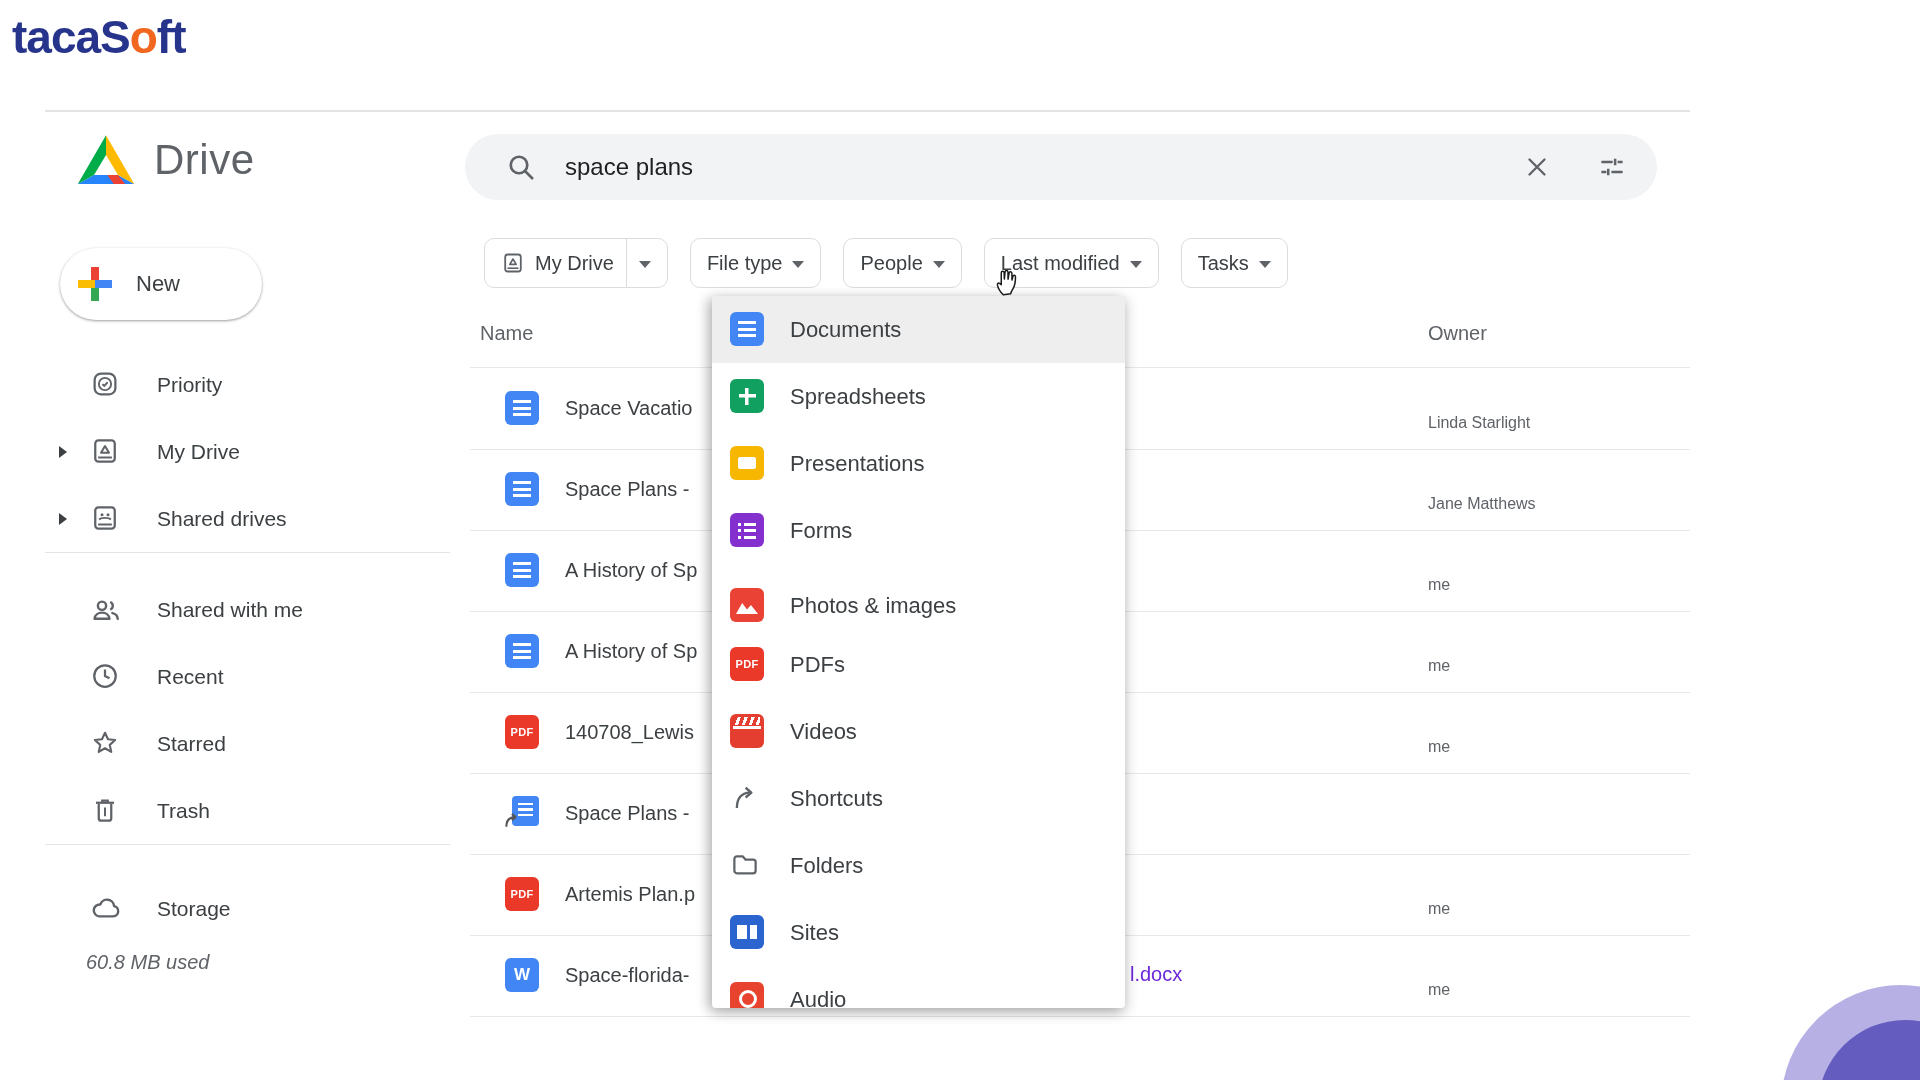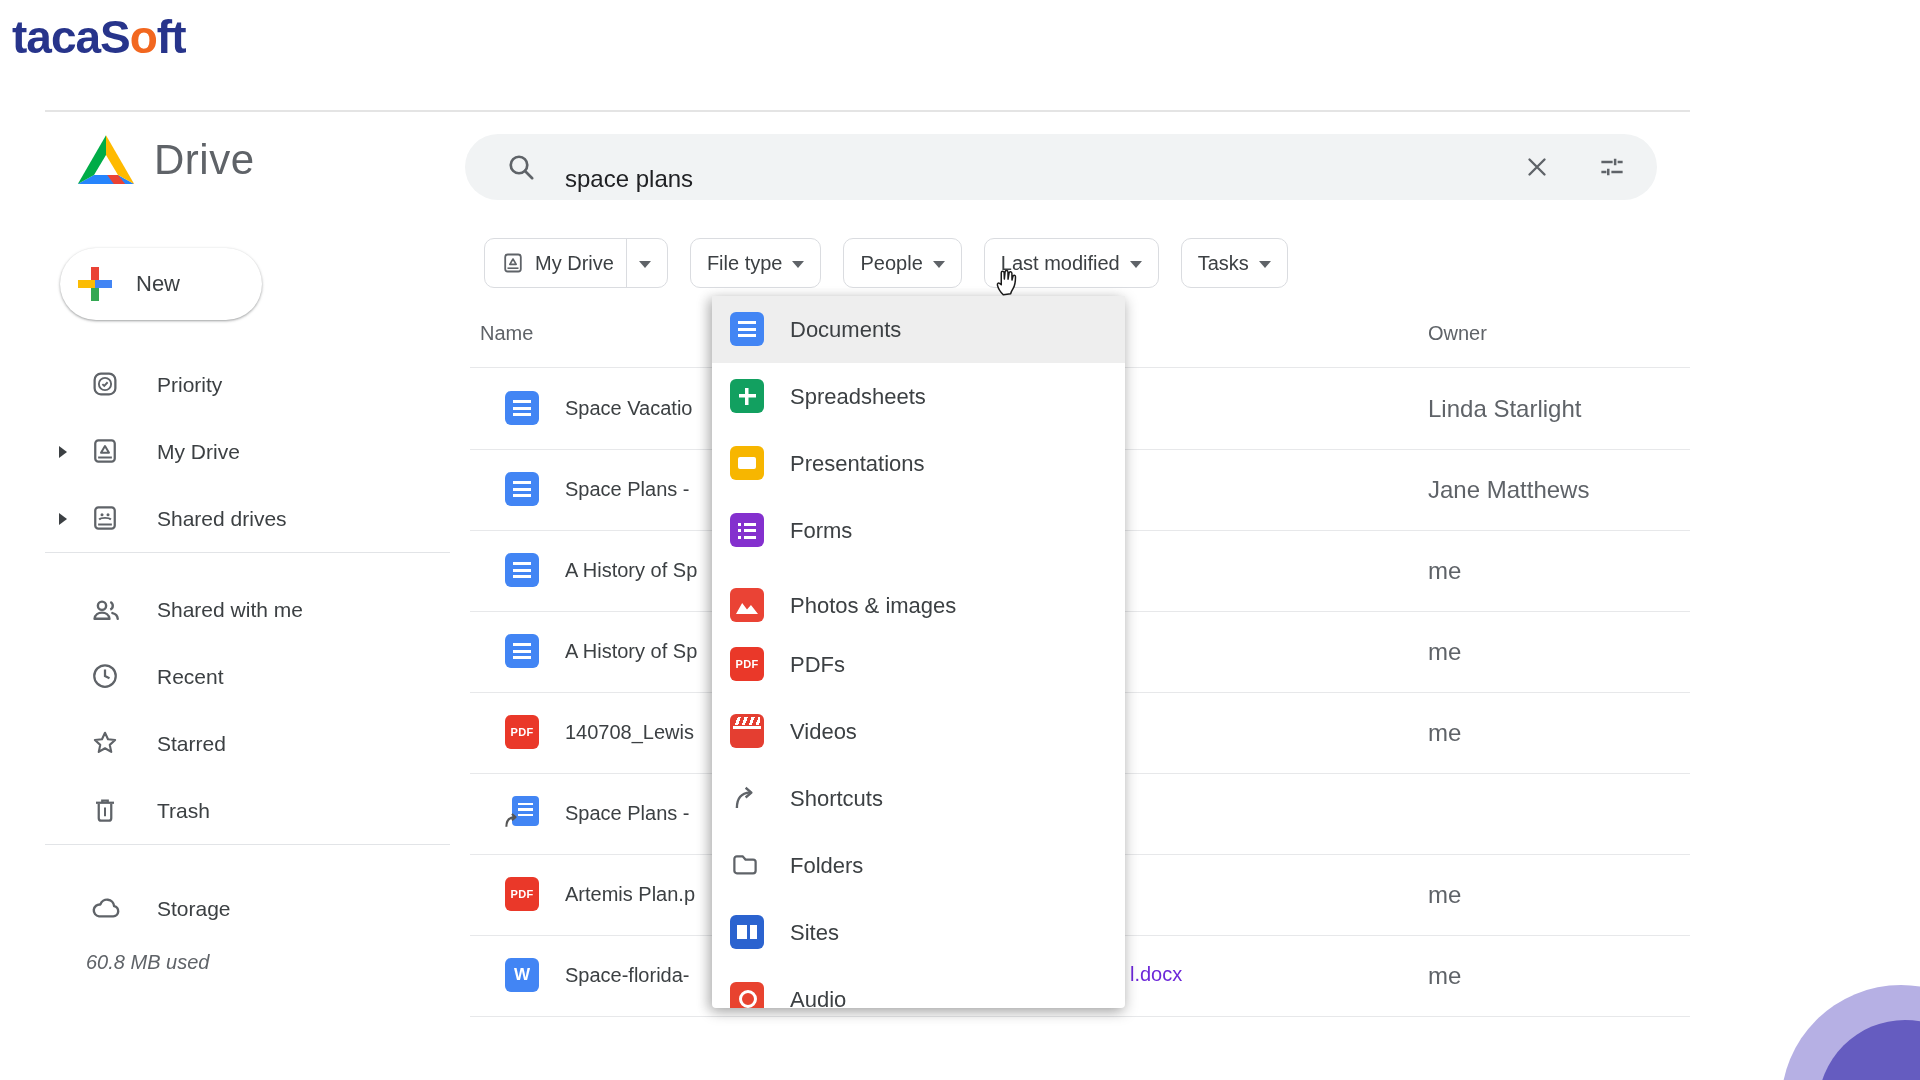--- a/index.html
+++ b/index.html
@@ -12,21 +12,21 @@
   #brand .o{color:#f2671f;}
 
   
   #top-border{left:45px;top:110px;width:1645px;height:2px;background:#e4e4e4;}
 
   
   #drive-logo{left:76px;top:133px;}
   #drive-name{left:154px;top:136px;font-size:42px;color:#5f6368;letter-spacing:.5px;}
   #searchbar{left:465px;top:134px;width:1192px;height:66px;border-radius:33px;background:#f1f3f4;}
   #search-icon{left:505px;top:151px;}
-  #search-text{left:565px;top:134px;height:66px;line-height:66px;font-size:24px;color:#202124;margin-top:12px;}
+  #search-text{left:565px;top:134px;height:66px;line-height:66px;font-size:24px;color:#202124;}
   #clear-icon{left:1522px;top:152px;cursor:pointer;}
   #tune-icon{left:1597px;top:152px;cursor:pointer;}
 
   
   #new-btn{left:60px;top:248px;width:202px;height:72px;border-radius:36px;background:#fff;
            box-shadow:0 1px 3px rgba(60,64,67,.35), 0 1px 2px rgba(60,64,67,.2);
            display:flex;align-items:center;cursor:pointer;}
   #new-plus{position:relative;width:34px;height:34px;margin-left:18px;}
   #new-plus .v{position:absolute;left:13px;top:0;width:8px;height:34px;
                background:linear-gradient(#ea4335 0 50%,#34a853 50% 100%);}
@@ -58,22 +58,22 @@
          border-top:7px solid #5f6368;margin-top:2px;}
 
   
   #thead-name{left:480px;top:322px;font-size:20px;font-weight:500;color:#5f6368;}
   #thead-owner{left:1428px;top:322px;font-size:20px;font-weight:500;color:#5f6368;}
   #rows{left:470px;top:367px;width:1220px;border-top:1px solid #e7e8ea;}
   .trow{position:absolute;left:0;width:100%;height:81px;border-bottom:1px solid #e7e8ea;cursor:pointer;}
   .trow .ficon-slot{position:absolute;left:35px;top:23px;width:34px;height:34px;}
   .trow .fname{position:absolute;left:95px;top:0;height:81px;line-height:81px;
                font-size:20px;font-weight:500;color:#3c4043;white-space:nowrap;}
-  .trow .fowner{position:absolute;left:958px;top:0;height:81px;line-height:81px;
-                font-size:24px;color:#5f6368;}
+  .trow .fowner{position:absolute;left:958px;top:14px;height:81px;line-height:81px;
+                font-size:16px;color:#5f6368;}
   #frag-docx{left:1130px;top:934px;height:81px;line-height:81px;font-size:20px;
              font-weight:500;color:#6d28d9;}
 
   
   .fico{width:34px;height:34px;border-radius:6px;position:absolute;left:0;top:0;}
   .fico.docs{background:#4285f4;}
   .fico.docs::after{content:"";position:absolute;left:8px;right:8px;top:9px;height:17px;
      background:repeating-linear-gradient(to bottom,#fff 0 3px,transparent 3px 6.7px);}
   .fico.sheets{background:#12a060;}
   .fico.sheets::after{content:"";position:absolute;inset:0;

